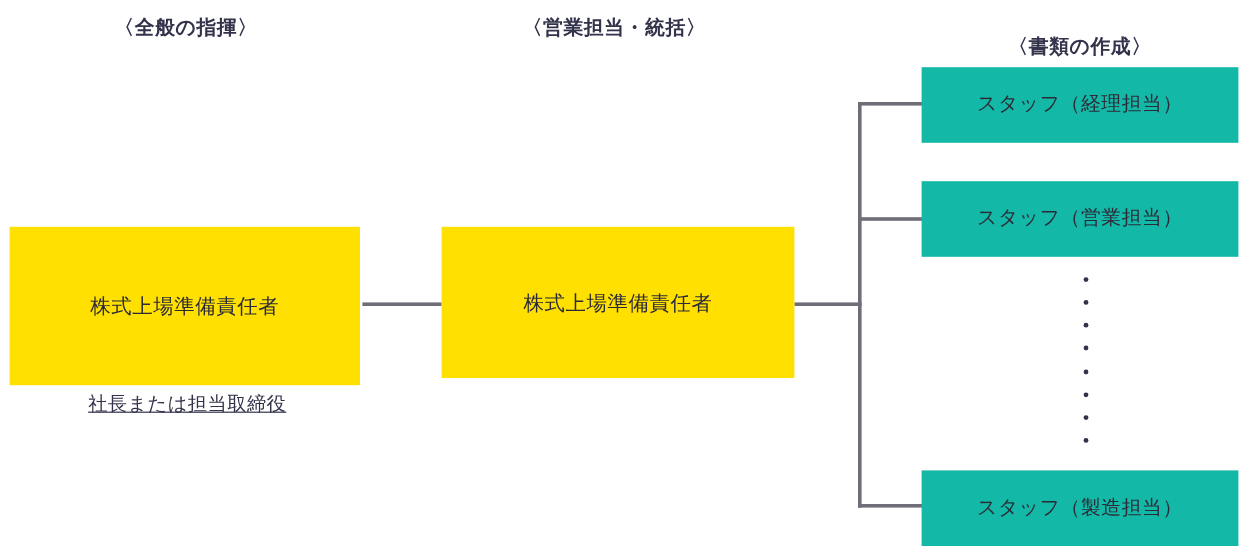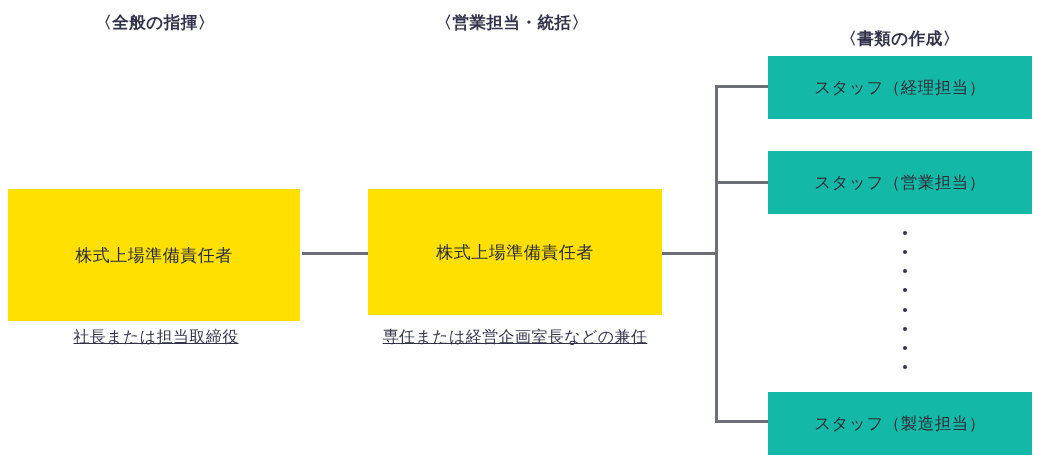--- a/index.html
+++ b/index.html
@@ -112,21 +112,20 @@
   <div class="line line-h" style="left: 715px; top: 420px; width: 55px; background: rgb(110, 110, 120);"></div>
 
   <div class="node-box yellow" style="left: 8px; top: 189px; width: 292px; height: 132px; background: rgb(255, 224, 0);">
     <span class="node-label">株式上場準備責任者</span>
   </div>
   <div class="caption" style="left:156px; top:327px;">社長または担当取締役</div>
 
   <div class="node-box yellow" style="left: 368px; top: 189px; width: 294px; height: 126px; background: rgb(255, 224, 0);">
     <span class="node-label">株式上場準備責任者</span>
   </div>
-  <div class="caption" style="left:515px; top:327px;">専任または経営企画室長などの兼任</div>
 
   <div class="node-box gray" style="left:768px; top:56px; width:264px; height:63px;">
     <span class="node-label">スタッフ（経理担当）</span>
   </div>
 
   <div class="node-box gray" style="left:768px; top:392px; width:264px; height:63px;">
     <span class="node-label">スタッフ（製造担当）</span>
   </div>
 
   <div class="node-box gray" style="left:768px; top:151px; width:264px; height:63px;">

